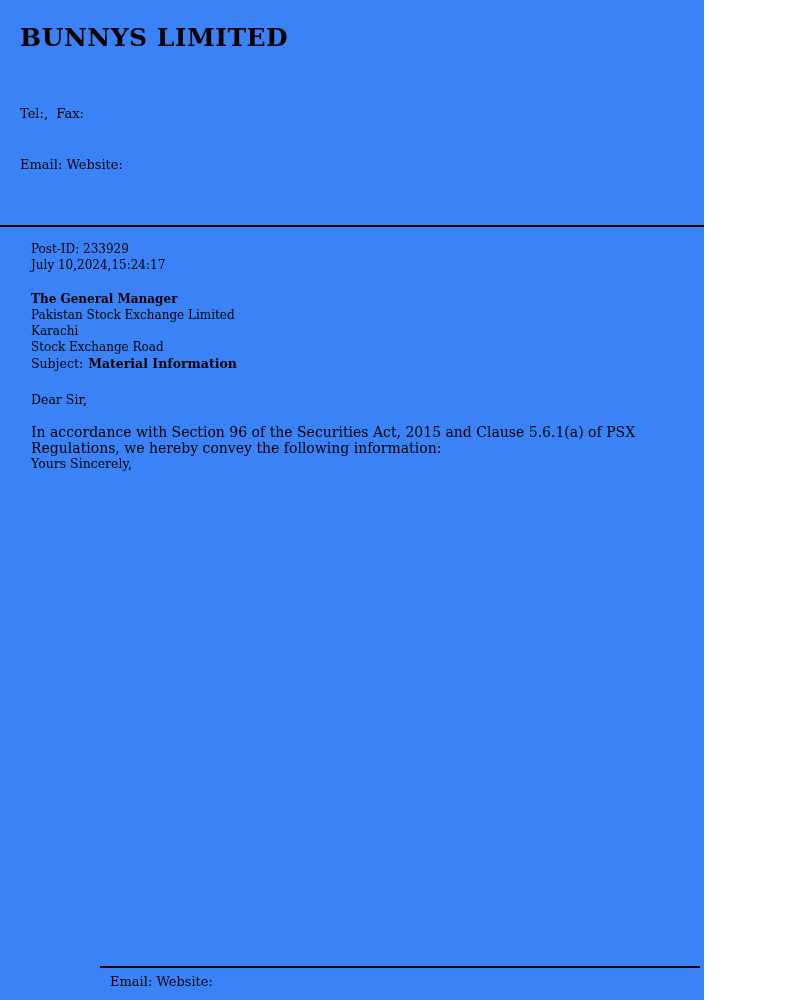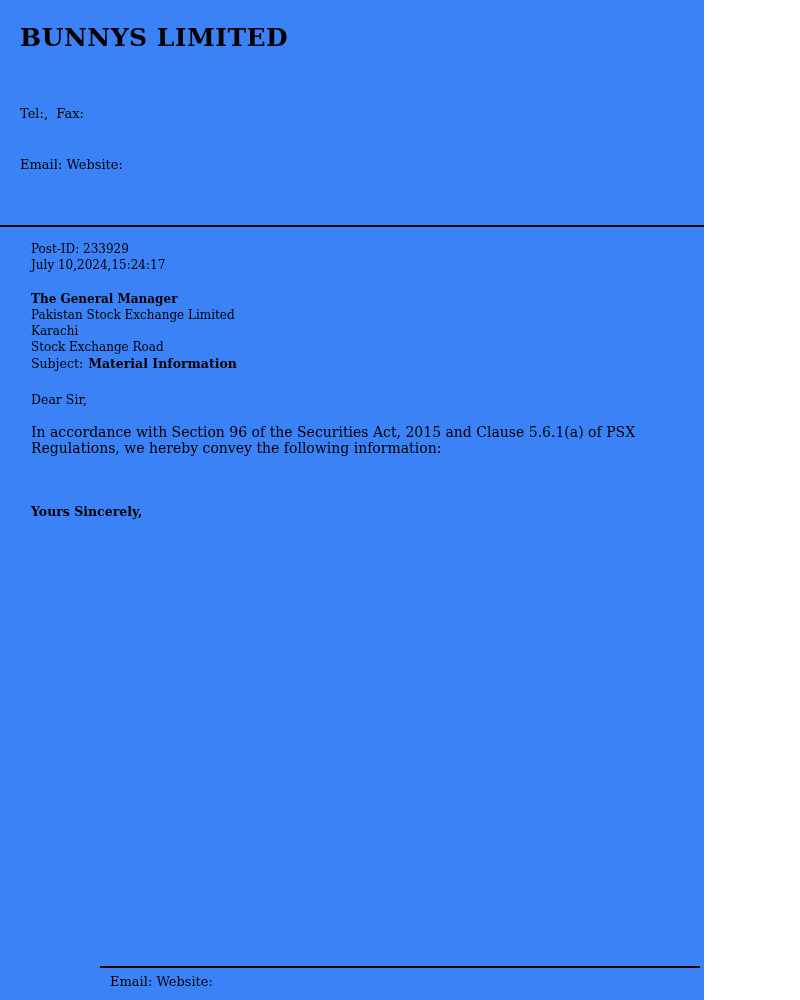--- a/index.html
+++ b/index.html
@@ -65,24 +65,22 @@
     font-size: 12.5px;
     line-height: 16px;
   }
   .para {
     margin-top: 16px;
     font-size: 14px;
     line-height: 16px;
     width: 632px;
   }
   .closing {
-    margin-top: 48px;
     font-size: 12.5px;
     line-height: 16px;
-    font-weight: bold;
   }
   .footer {
     position: absolute;
     left: 100px;
     top: 966px;
     width: 600px;
     border-top: 2px solid #000000;
   }
   .footer-text {
     padding: 5px 0 0 10px;

